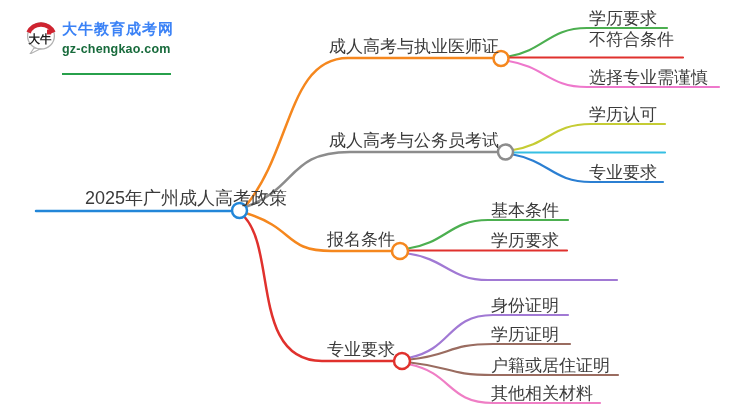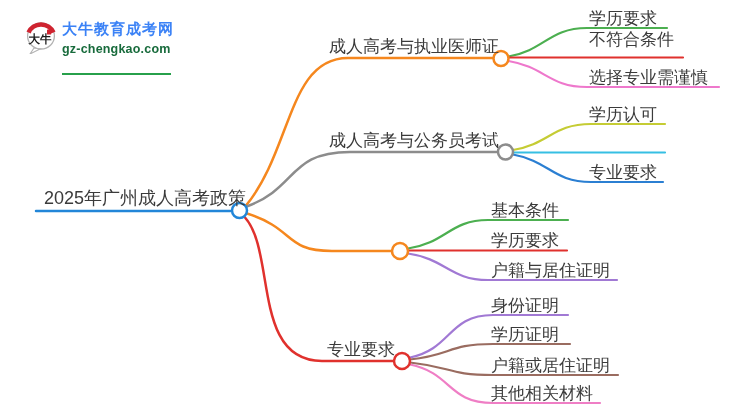--- a/index.html
+++ b/index.html
@@ -2,21 +2,21 @@
 <html><head>
 <meta charset="utf-8">
 <style>
   html,body{margin:0;padding:0;background:#fff;}
   .stage{
     position:relative;width:750px;height:410px;background:#ffffff;overflow:hidden;
     font-family:"Liberation Sans","DejaVu Sans",sans-serif;
   }
   .wires{position:absolute;left:0;top:0;}
   .label{position:absolute;color:#3b3b3b;white-space:nowrap;line-height:1.15;}
-  .root-label{font-size:18px;}
+  .root-label{font-size:18px;margin-left:41px;}
   .node-label{font-size:17px;}
   .child-label{font-size:17px;}
   .logo{position:absolute;left:26px;top:20px;display:flex;align-items:flex-start;gap:6px;cursor:pointer;}
   .logo-name{color:#3b82f6;font-weight:bold;font-size:15px;letter-spacing:1px;}
   .logo-domain{display:inline-block;color:#186b3c;font-weight:bold;font-size:12.5px;
     border-bottom:2.5px solid #27a04b;padding-bottom:17px;margin-top:2px;letter-spacing:0.2px;}
 </style>
 </head>
 <body>
 
@@ -74,23 +74,23 @@
 
   <div class="label node-label" style="left:329px;top:37px;">成人高考与执业医师证</div>
   <div class="label child-label" style="left:589px;top:9px;">学历要求</div>
   <div class="label child-label" style="left:589px;top:30px;">不符合条件</div>
   <div class="label child-label" style="left:589px;top:68px;">选择专业需谨慎</div>
 
   <div class="label node-label" style="left:329px;top:131px;text-align:center;">成人高考与公务员考试</div>
   <div class="label child-label" style="left:589px;top:105px;">学历认可</div>
   <div class="label child-label" style="left:589px;top:163px;">专业要求</div>
 
+  <div class="label node-label" style="left:327px;top:230px;">报名条件</div>
   <div class="label child-label" style="left:491px;top:200.5px;">基本条件</div>
   <div class="label child-label" style="left:491px;top:230.5px;">学历要求</div>
-  <div class="label child-label" style="left:491px;top:261px;">户籍与居住证明</div>
 
   <div class="label node-label" style="left:327px;top:340px;">专业要求</div>
   <div class="label child-label" style="left:491px;top:296px;">身份证明</div>
   <div class="label child-label" style="left:491px;top:325px;">学历证明</div>
   <div class="label child-label" style="left:491px;top:356px;font-family:Liberation Serif, serif;">户籍或居住证明</div>
   <div class="label child-label" style="left:491px;top:384px;">其他相关材料</div>
 
 </div>
 
 </body></html>

